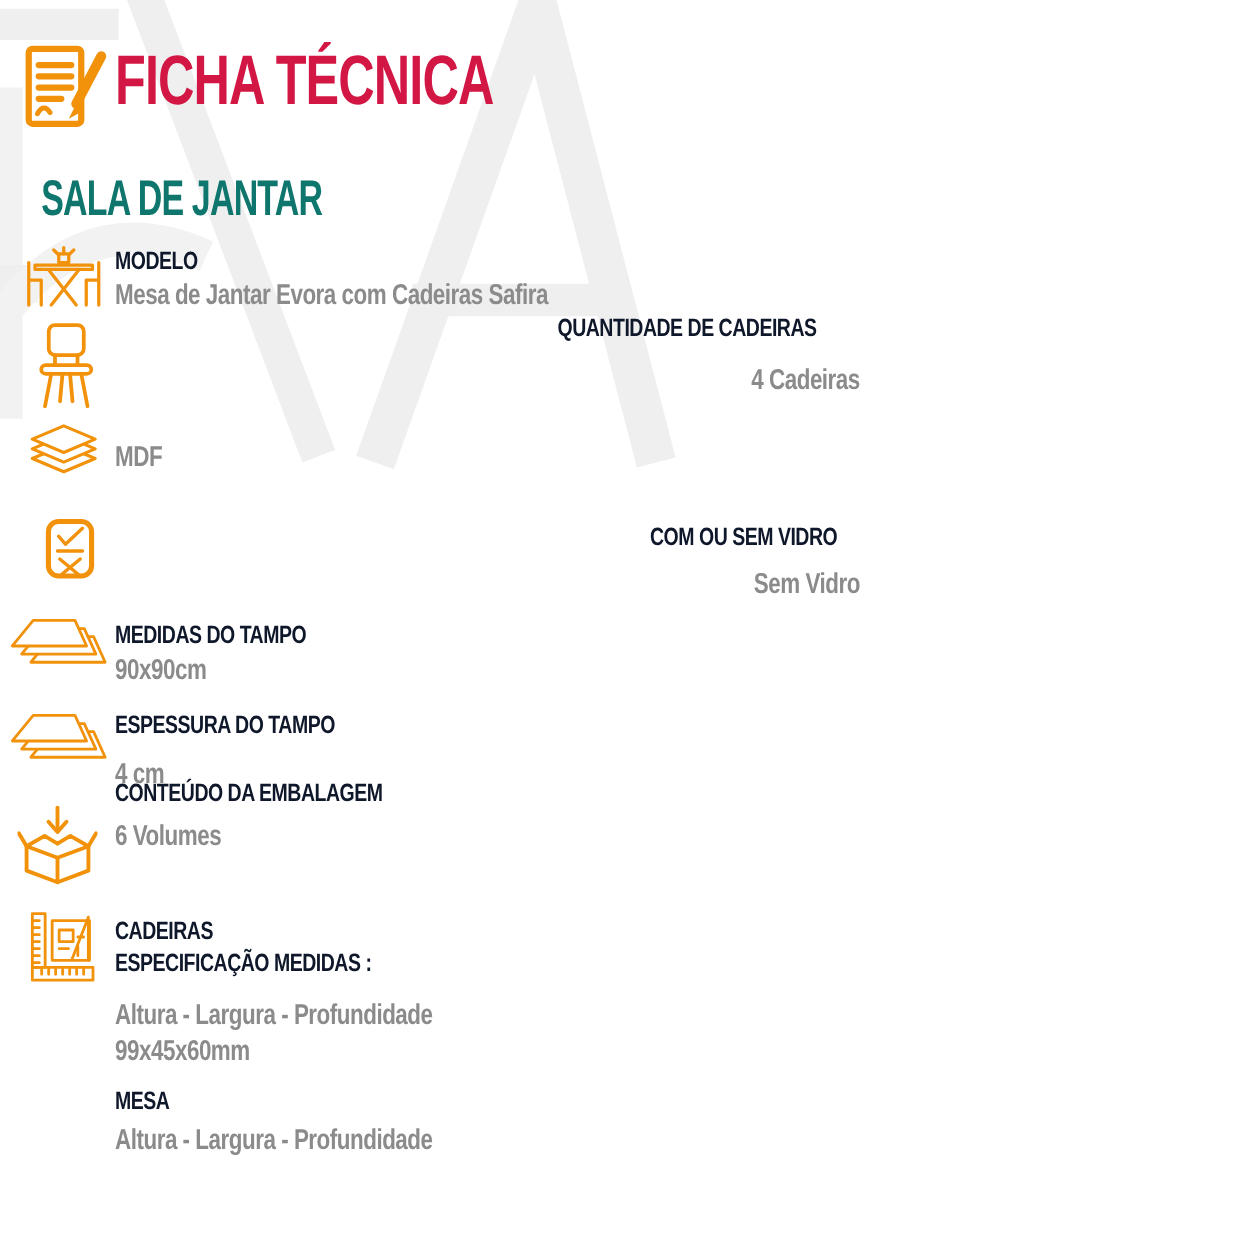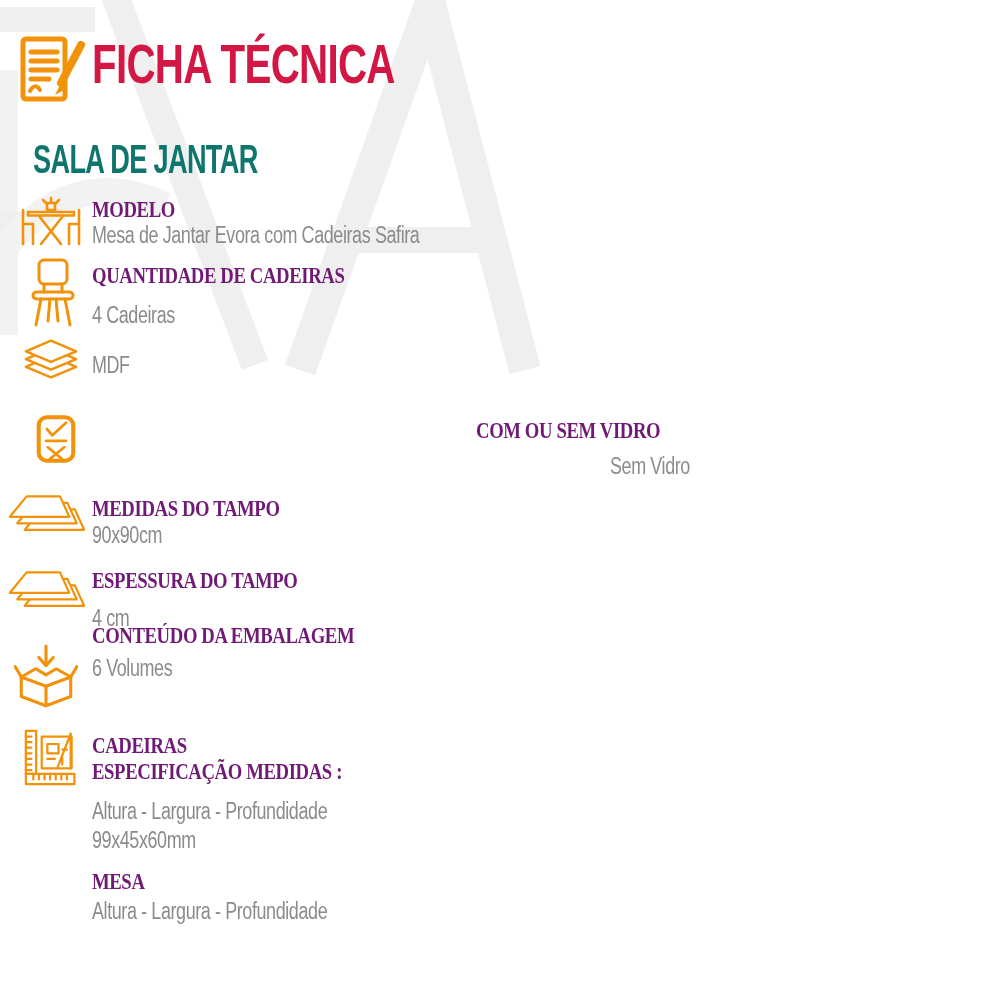--- a/index.html
+++ b/index.html
@@ -23,25 +23,25 @@
   .i1{left:16px;top:196px;width:70px;height:52px;}
   .i2{left:30px;top:258px;width:46px;height:70px;}
   .i3{left:22px;top:338px;width:58px;height:46px;}
   .i4{left:36px;top:414px;width:40px;height:50px;}
   .i5{left:8px; top:492px;width:78px;height:44px;}
   .i6{left:8px; top:566px;width:78px;height:48px;}
   .i7{left:14px;top:644px;width:64px;height:68px;}
   .i8{left:24px;top:728px;width:56px;height:60px;}
 
   .sec-text{position:absolute;left:92px;width:620px;}
-  .t1{top:196px;} .t2{top:262px;} .t3{top:343px;} .t4{top:417px;text-align:right;}
+  .t1{top:196px;} .t2{top:250px;text-align:right;} .t3{top:343px;} .t4{top:417px;text-align:right;}
   .t5{top:495px;} .t6{top:567px;} .t7{top:622px;} .t8{top:727px;}
 
-  .sec-title{font-size:24px;font-weight:700;color:#701a75;line-height:26px;letter-spacing:-0.5px;font-family:Liberation Serif, serif;}
-  .sec-value{font-size:23px;font-weight:400;color:#8B8B8B;line-height:26px;letter-spacing:-0.5px;}
+  .sec-title{font-size:20px;font-weight:700;color:#0f172a;line-height:26px;letter-spacing:-0.5px;}
+  .sec-value{font-size:23px;font-weight:700;color:#8B8B8B;line-height:26px;letter-spacing:-0.5px;}
   .mt0{margin-top:0;} .mt1{margin-top:1px;} .mt3{margin-top:3px;} .mt4{margin-top:4px;}
   .mt5{margin-top:5px;} .mt7{margin-top:7px;} .mt9{margin-top:9px;} .mt10{margin-top:10px;}
   .mt12{margin-top:12px;} .mt14{margin-top:14px;} .mt15{margin-top:15px;}
 
   svg{display:block;}
   .stroke{fill:none;stroke:#F2920A;stroke-linecap:round;stroke-linejoin:round;}
   .wfill{fill:#ffffff;stroke:#F2920A;stroke-linejoin:round;}
 </style>
 </head>
 <body>

